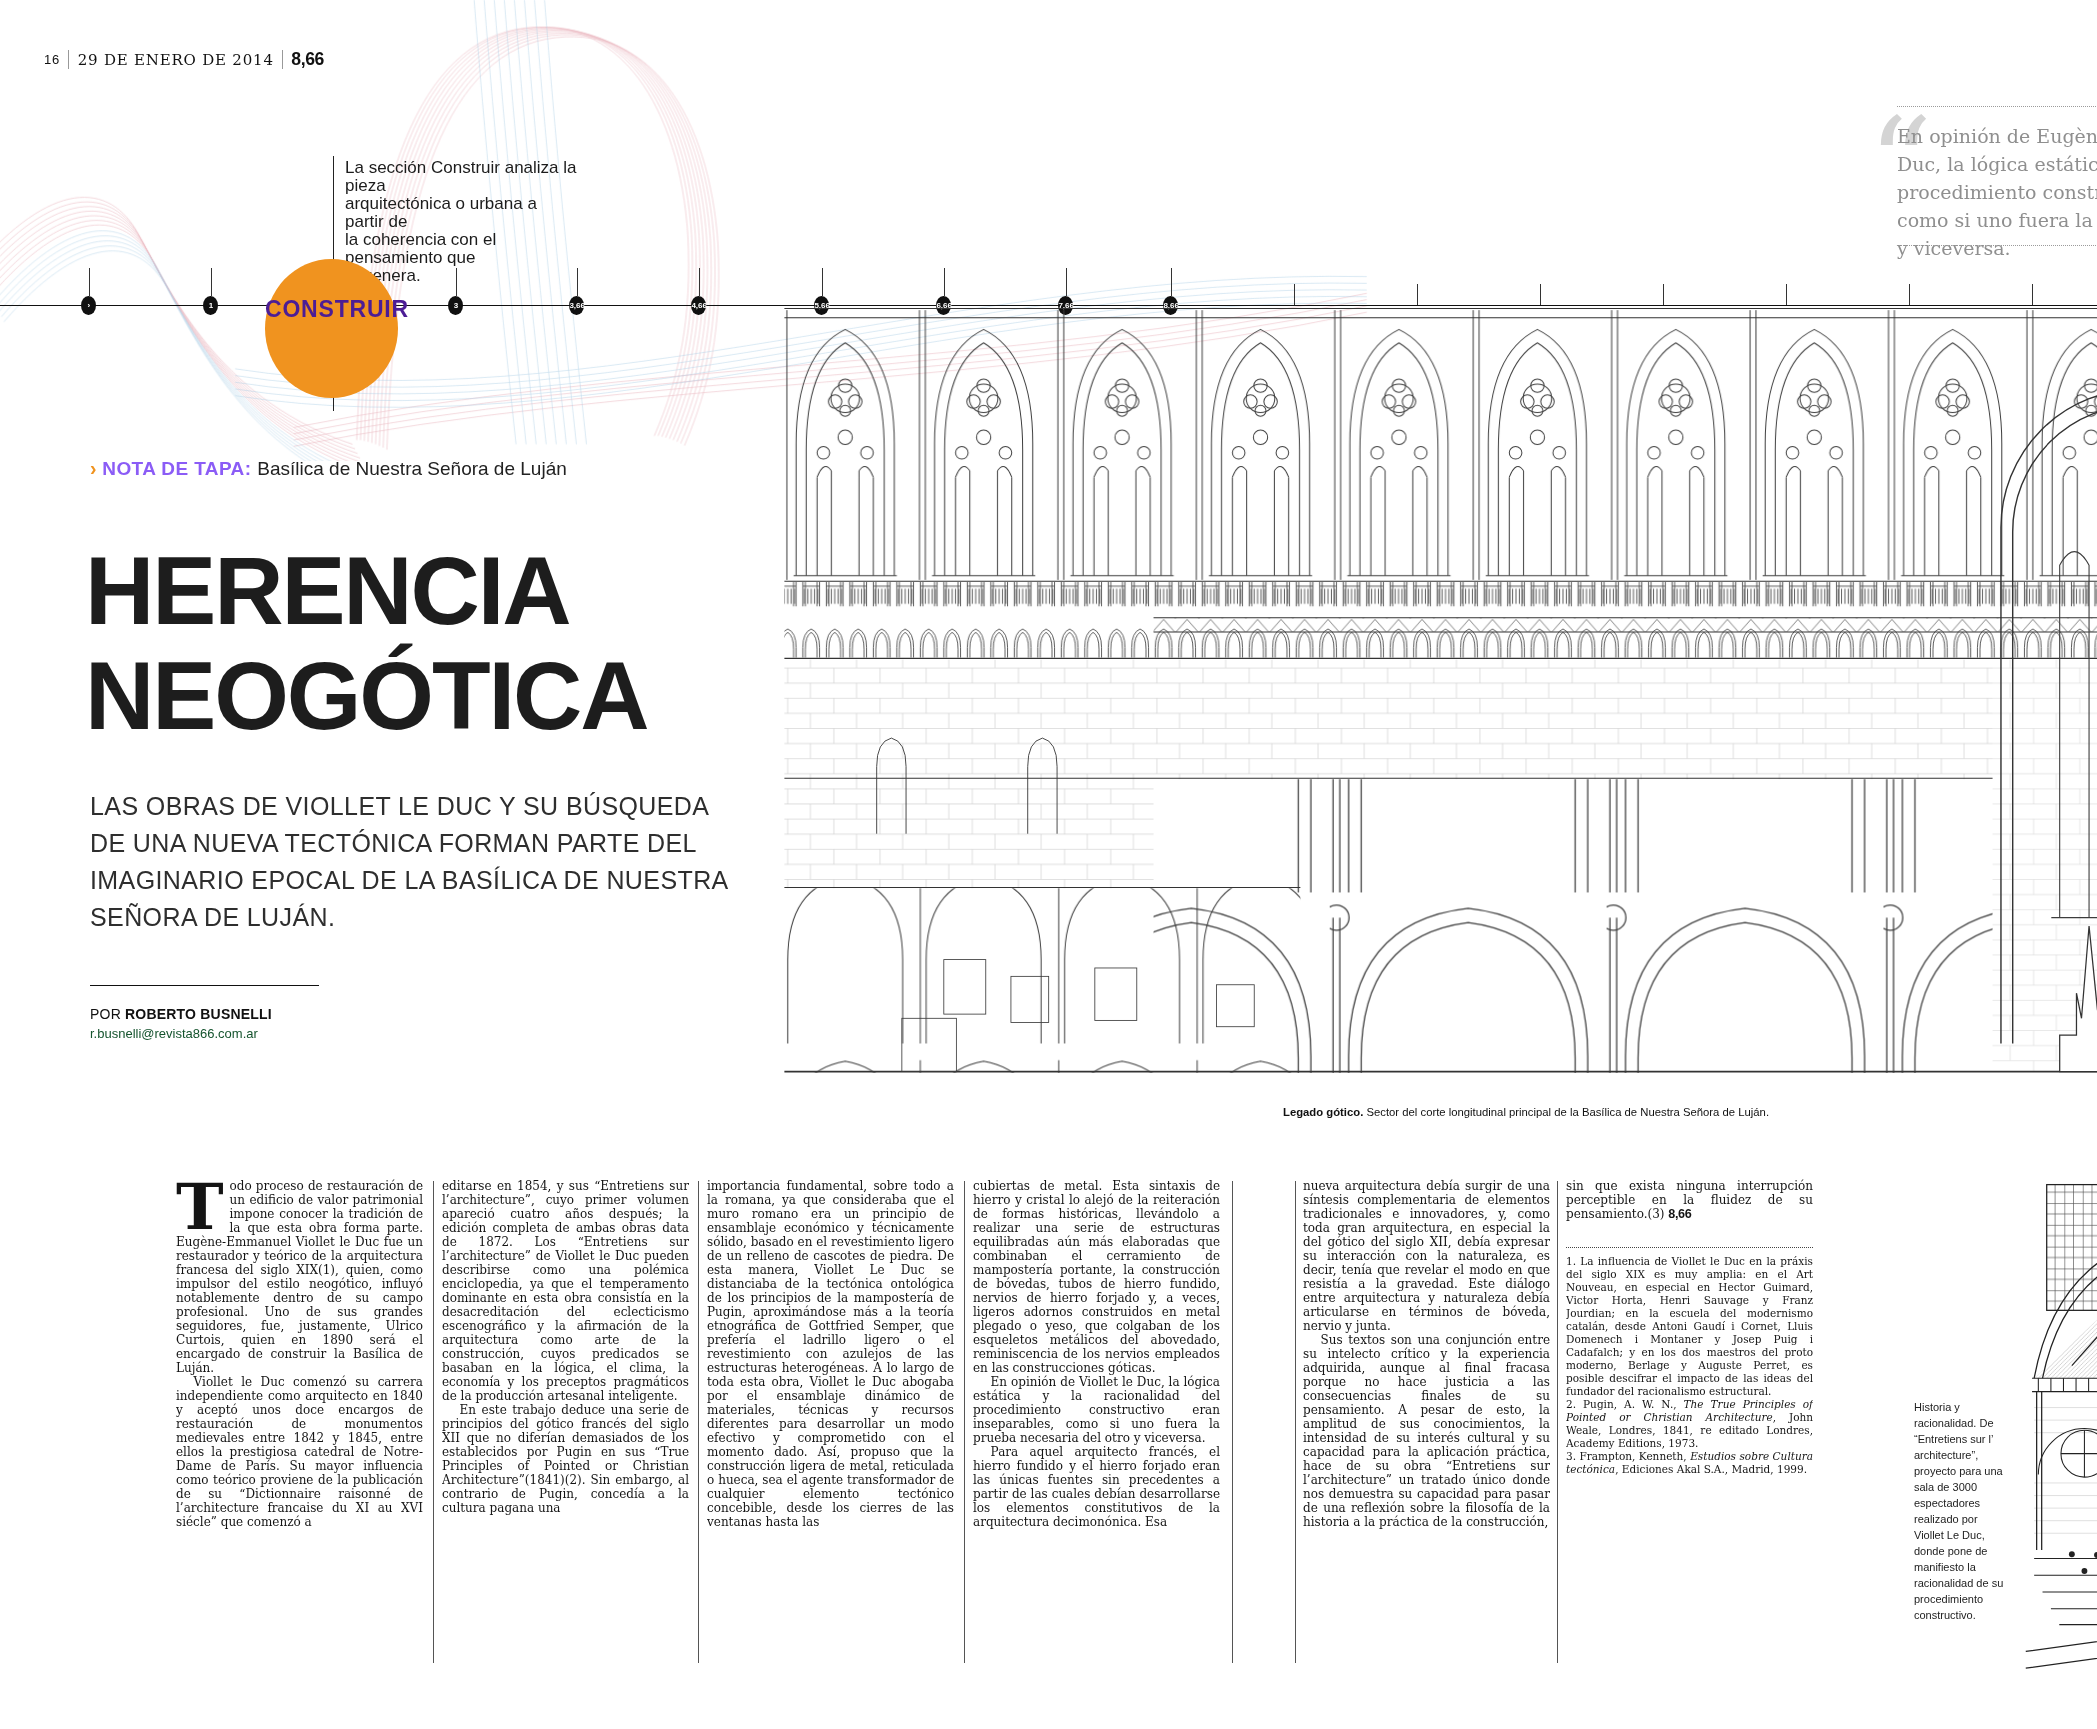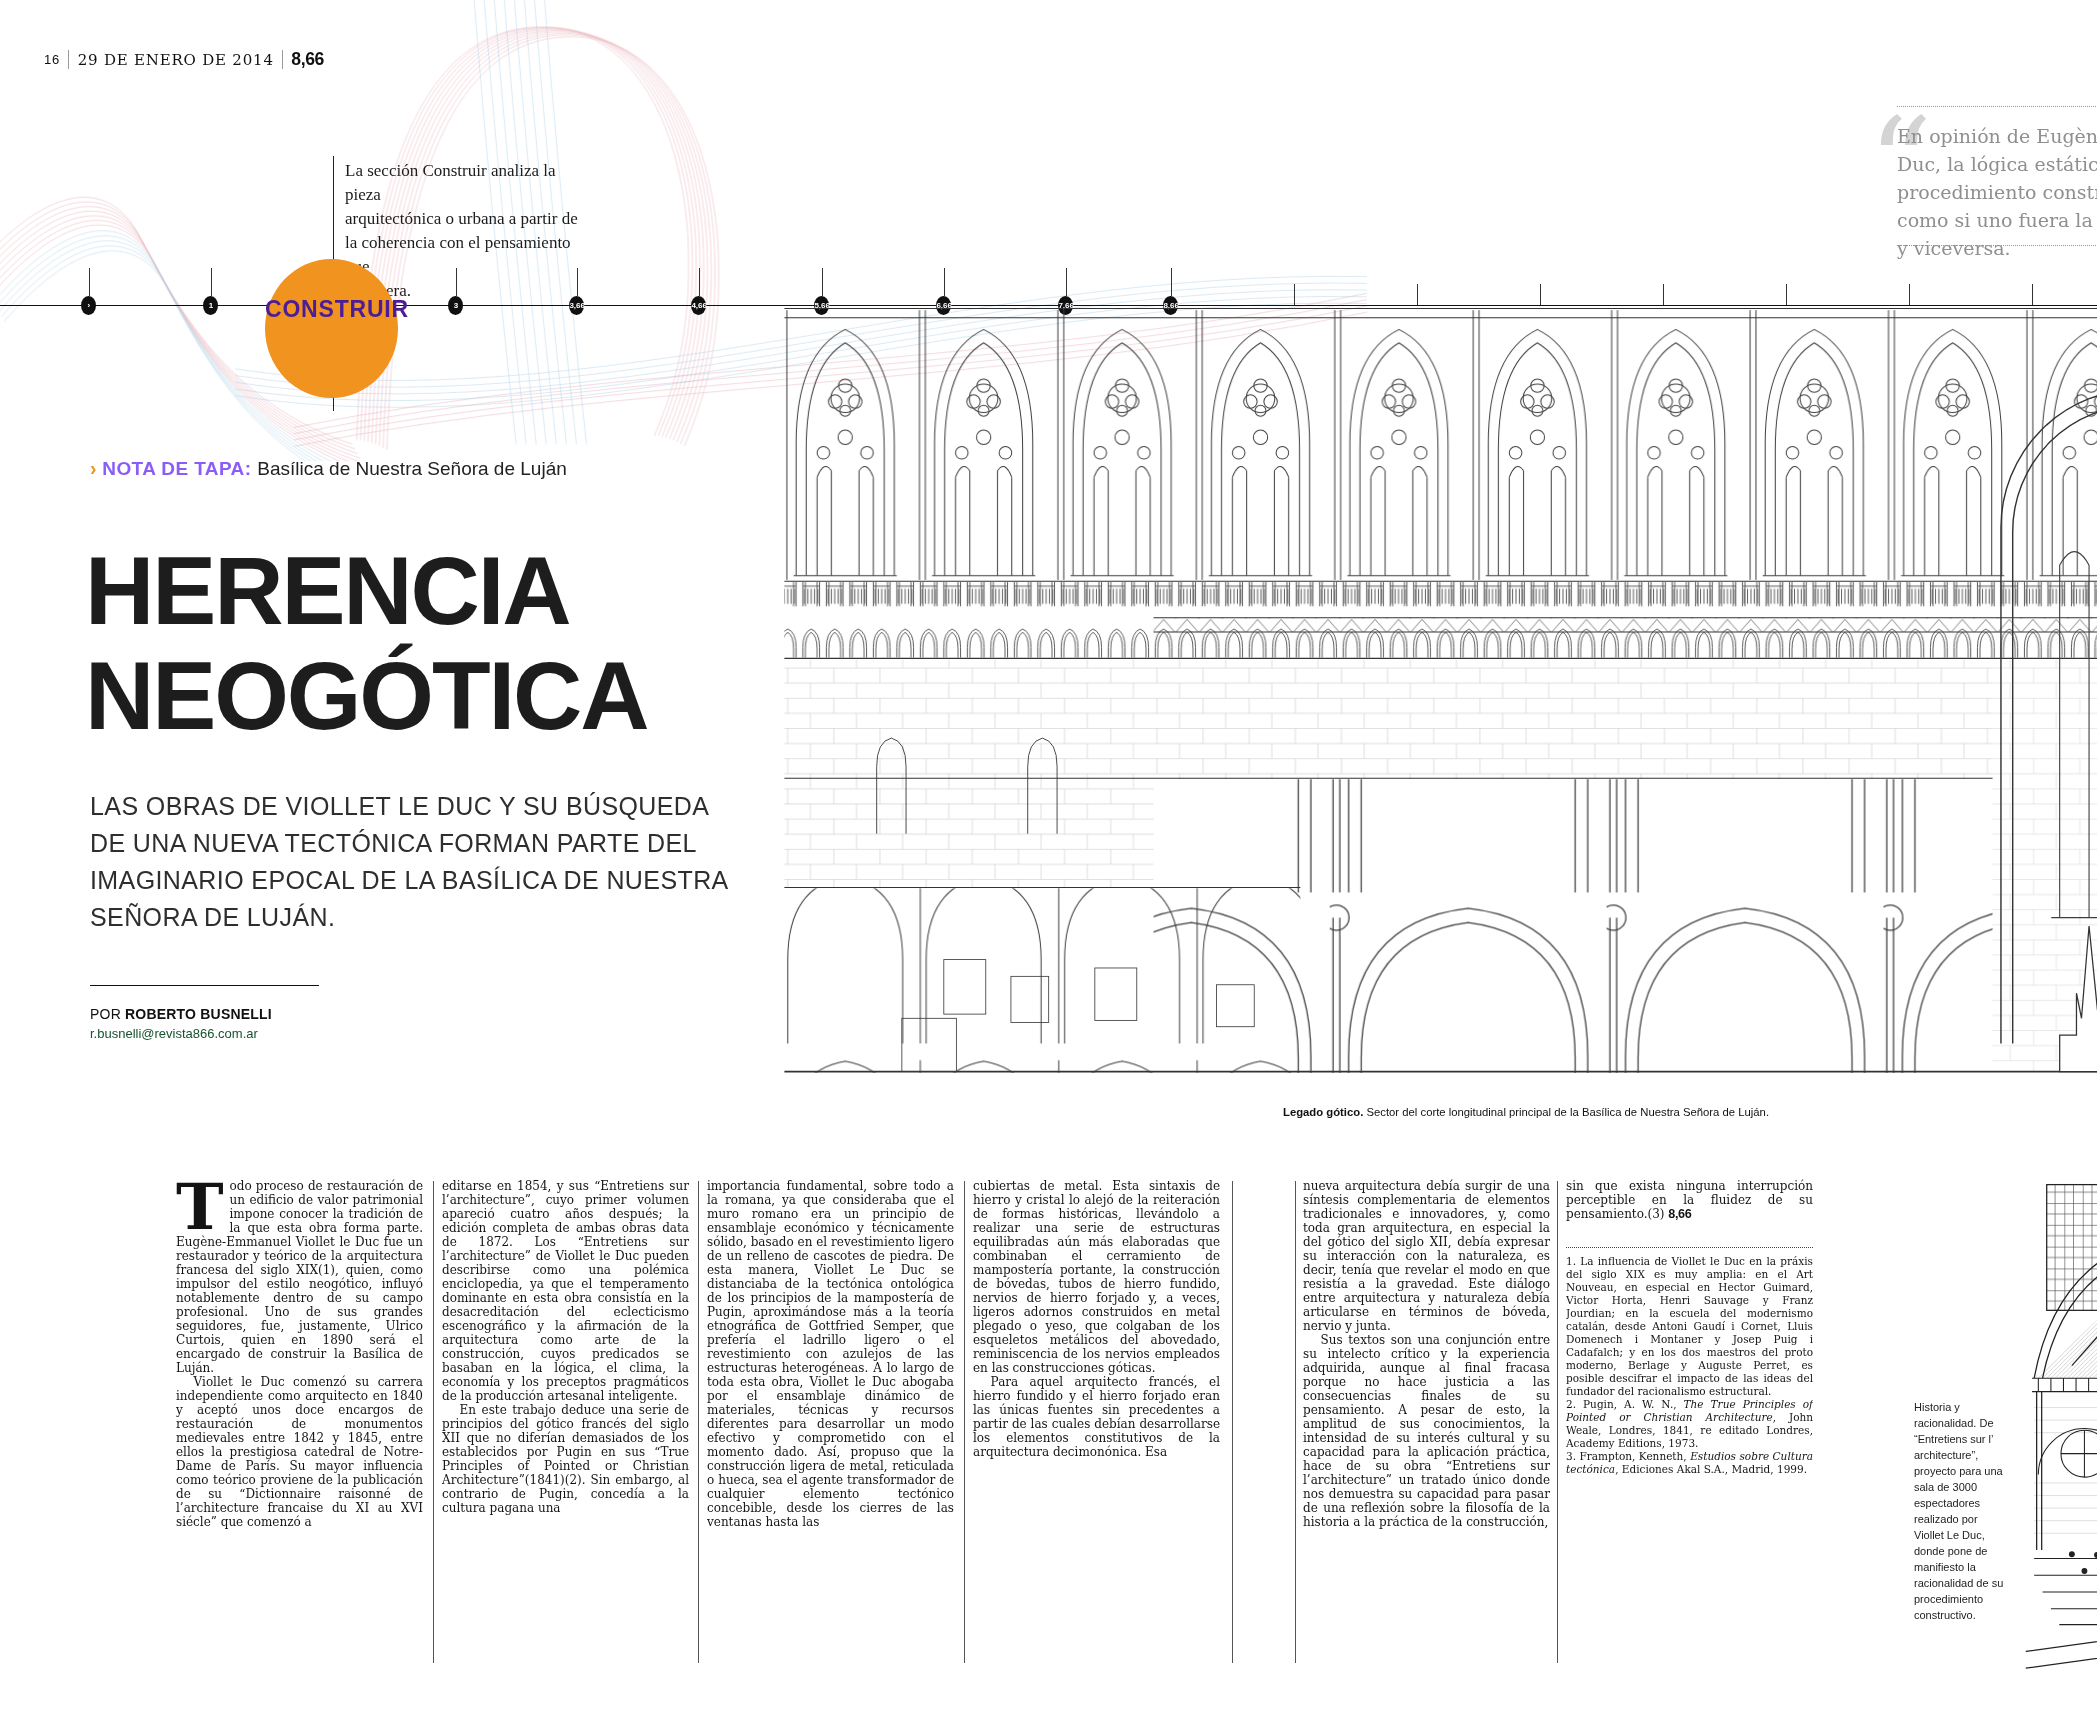--- a/index.html
+++ b/index.html
@@ -16,21 +16,21 @@
   #head-left  { left:44px; top:49px; }
   
   .dotrule { position:absolute; border-top:1.3px dotted #9b9b9b; height:0; }
   #quote-text { position:absolute; left:1897px; top:122px; width:451px;
     font-family:"DejaVu Serif", serif; font-size:19px; line-height:28px; color:#8f8f8f; }
   .bigquote { position:absolute; font-family:"DejaVu Serif", serif; font-size:126px; line-height:1;
               color:#d4d4d4; }
   
   #sect-rule { position:absolute; left:333px; top:156px; width:0.8px; height:255px; background:#222; }
   #sect-desc { position:absolute; left:345px; top:159px; width:235px;
-    font-family:Liberation Serif, serif; font-size:17px; line-height:24px; color:#1c1c1c; }
+    font-family:Liberation Sans, sans-serif; font-size:17px; line-height:18px; color:#1c1c1c; }
   #timeline { position:absolute; left:0; top:305px; width:2475px; height:1.3px; background:#111; }
   .tl-tick  { position:absolute; width:0.8px; height:28px; top:268px; background:#333; }
   .tl-tick2 { position:absolute; width:0.8px; height:21px; top:284px; background:#333; }
   .tl-dot { position:absolute; top:296px; width:15px; height:19.3px; margin-left:-7.6px;
             background:#101010; border-radius:50%; color:#fff; text-align:center;
             font-size:8px; font-weight:bold; line-height:19.3px; letter-spacing:0; }
   #construir-circle { position:absolute; left:265px; top:259px; width:133px; height:139px;
     border-radius:50%; z-index:3; }
   #construir-circle span { position:absolute; left:0; right:0; top:37px; text-align:left;
     color:#4c1d95; font-size:23px; font-weight:bold; letter-spacing:0.8px; }
@@ -319,20 +319,21 @@
   </div>
   <div class="col" style="left:442px">
     <p><span>editarse en 1854, y sus “Entretiens sur l’architecture”, cuyo primer volumen apareció cuatro años después; la edición completa de ambas obras data de 1872. Los “Entretiens sur l’architecture” de Viollet le Duc pueden describirse como una polémica enciclopedia, ya que el temperamento dominante en esta obra consistía en la desacreditación del eclecticismo escenográfico y la afirmación de la arquitectura como arte de la construcción, cuyos predicados se basaban en la lógica, el clima, la economía y los preceptos pragmáticos de la producción artesanal inteligente.</span></p>
     <p class="ind"><span>En este trabajo deduce una serie de principios del gótico francés del siglo XII que no diferían demasiados de los establecidos por Pugin en sus “True Principles of Pointed or Christian Architecture”(1841)(2). Sin embargo, al contrario de Pugin, concedía a la cultura pagana una</span></p>
   </div>
   <div class="col" style="left:707px">
     <p><span>importancia fundamental, sobre todo a la romana, ya que consideraba que el muro romano era un principio de ensamblaje económico y técnicamente sólido, basado en el revestimiento ligero de un relleno de cascotes de piedra. De esta manera, Viollet Le Duc se distanciaba de la tectónica ontológica de los principios de la mampostería de Pugin, aproximándose más a la teoría etnográfica de Gottfried Semper, que prefería el ladrillo ligero o el revestimiento con azulejos de las estructuras heterogéneas. A lo largo de toda esta obra, Viollet le Duc abogaba por el ensamblaje dinámico de materiales, técnicas y recursos diferentes para desarrollar un modo efectivo y comprometido con el momento dado. Así, propuso que la construcción ligera de metal, reticulada o hueca, sea el agente transformador de cualquier elemento tectónico concebible, desde los cierres de las ventanas hasta las</span></p>
   </div>
   <div class="col" style="left:973px">
     <p><span>cubiertas de metal. Esta sintaxis de hierro y cristal lo alejó de la reiteración de formas históricas, llevándolo a realizar una serie de estructuras equilibradas aún más elaboradas que combinaban el cerramiento de mampostería portante, la construcción de bóvedas, tubos de hierro fundido, nervios de hierro forjado y, a veces, ligeros adornos construidos en metal plegado o yeso, que colgaban de los esqueletos metálicos del abovedado, reminiscencia de los nervios empleados en las construcciones góticas.</span></p>
+    <p class="ind"><span>En opinión de Viollet le Duc, la lógica estática y la racionalidad del procedimiento constructivo eran inseparables, como si uno fuera la prueba necesaria del otro y viceversa.</span></p>
     <p class="ind"><span>Para aquel arquitecto francés, el hierro fundido y el hierro forjado eran las únicas fuentes sin precedentes a partir de las cuales debían desarrollarse los elementos constitutivos de la arquitectura decimonónica. Esa</span></p>
   </div>
   <div class="col" style="left:1303px">
     <p><span>nueva arquitectura debía surgir de una síntesis complementaria de elementos tradicionales e innovadores, y, como toda gran arquitectura, en especial la del gótico del siglo XII, debía expresar su interacción con la naturaleza, es decir, tenía que revelar el modo en que resistía a la gravedad. Este diálogo entre arquitectura y naturaleza debía articularse en términos de bóveda, nervio y junta.</span></p>
     <p class="ind"><span>Sus textos son una conjunción entre su intelecto crítico y la experiencia adquirida, aunque al final fracasa porque no hace justicia a las consecuencias finales de su pensamiento. A pesar de esto, la amplitud de sus conocimientos, la intensidad de su interés cultural y su capacidad para la aplicación práctica, hace de su obra “Entretiens sur l’architecture” un tratado único donde nos demuestra su capacidad para pasar de una reflexión sobre la filosofía de la historia a la práctica de la construcción,</span></p>
   </div>
   <div class="col" style="left:1566px">
     <p><span>sin que exista ninguna interrupción perceptible en la fluidez de su pensamiento.(3) </span><span class="endmark">8,66</span></p>
     <div class="fnrule"></div>
     <p class="fn"><span>1. La influencia de Viollet le Duc en la práxis del siglo XIX es muy amplia: en el Art Nouveau, en especial en Hector Guimard, Victor Horta, Henri Sauvage y Franz Jourdian; en la escuela del modernismo catalán, desde Antoni Gaudí i Cornet, Lluis Domenech i Montaner y Josep Puig i Cadafalch; y en los dos maestros del proto moderno, Berlage y Auguste Perret, es posible descifrar el impacto de las ideas del fundador del racionalismo estructural.</span></p>

